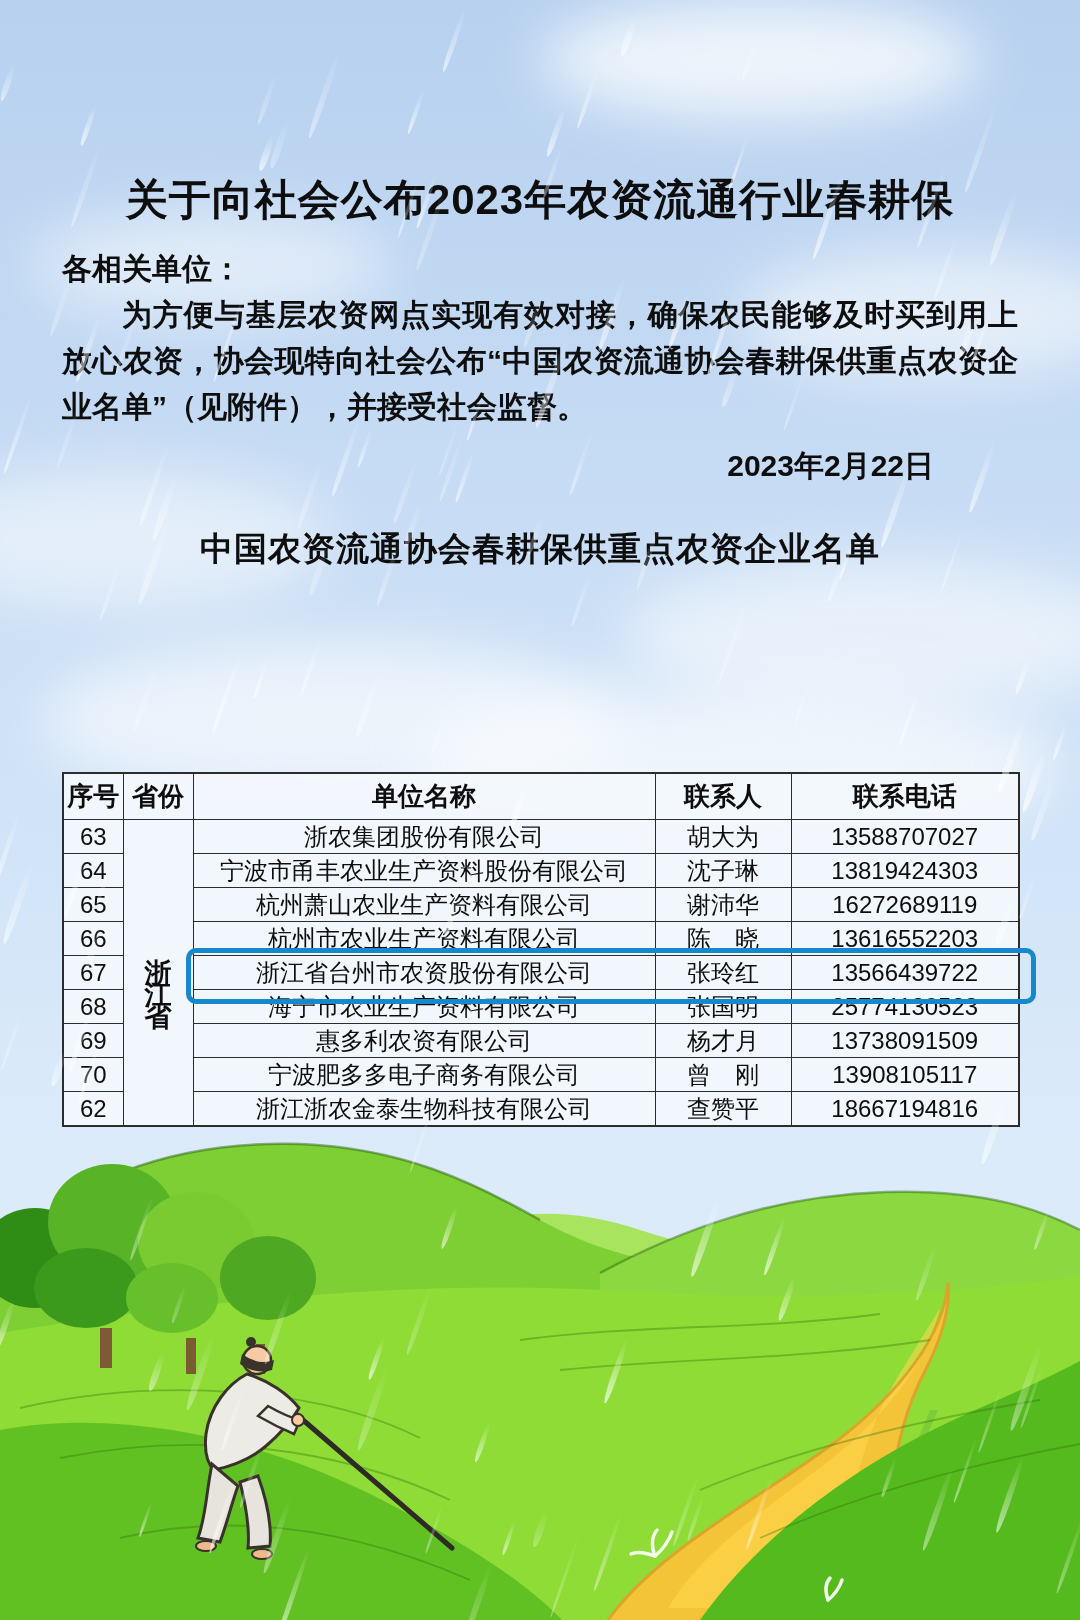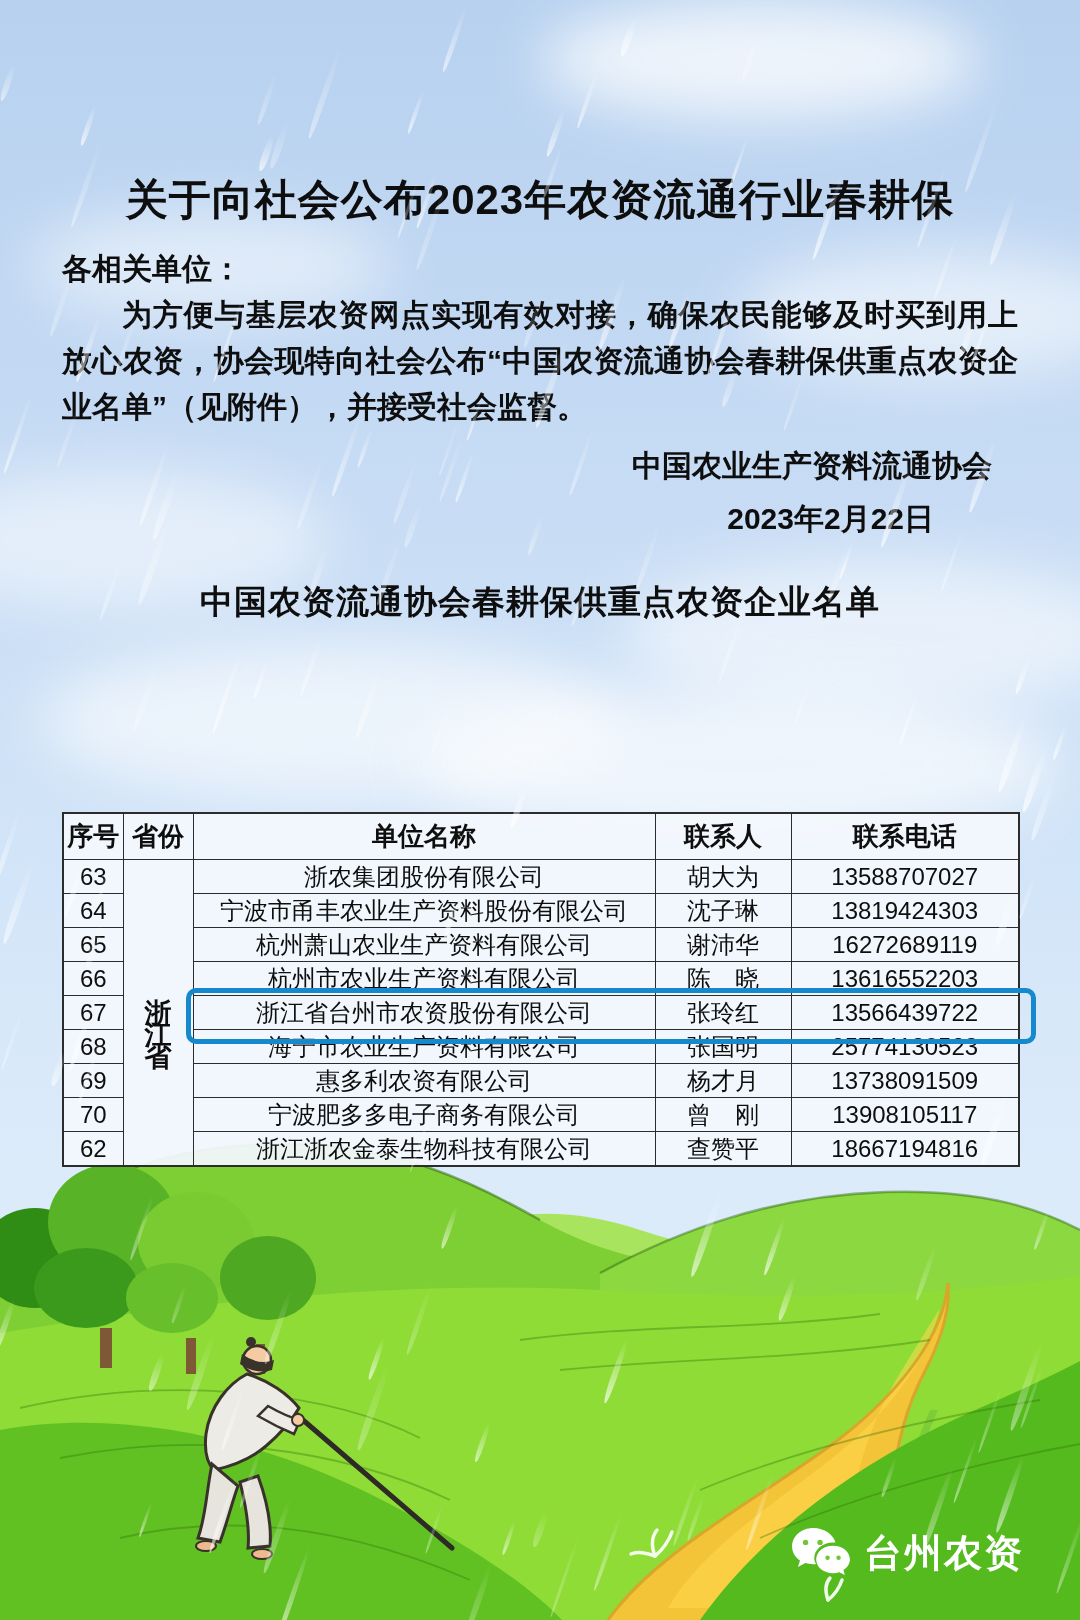--- a/index.html
+++ b/index.html
@@ -9,21 +9,21 @@
     font-family:"Liberation Sans","DejaVu Sans",sans-serif;color:#0e0e0e;
   }
   .cloud{position:absolute;border-radius:50%;filter:blur(28px);background:#fff;pointer-events:none;}
   .content{position:absolute;inset:0;z-index:3;}
   .title{margin-top:168px;text-align:center;font-size:42px;line-height:64px;font-weight:900;letter-spacing:1px;}
   .salutation{margin:14px 62px 0;font-size:30px;line-height:46px;font-weight:700;}
   .para{margin:0 62px;font-size:30px;line-height:46px;font-weight:700;text-align:justify;text-indent:2em;}
   .signature{margin-top:16px;padding-right:88px;text-align:right;font-size:30px;font-weight:700;}
   .sig-date{padding-right:58px;margin-top:12px;}
   .table-title{margin-top:40px;text-align:center;font-size:33px;font-weight:800;letter-spacing:1px;}
-  .table-wrap{position:absolute;left:62px;top:812px;width:884px;}
+  .table-wrap{position:absolute;left:62px;top:772px;width:884px;}
   table.companies{width:956px;border-collapse:collapse;border:2px solid #2c2c2c;table-layout:fixed;}
   .companies th,.companies td{
     border:1px solid #2c2c2c;text-align:center;vertical-align:middle;
     background:rgba(243,248,253,0.94);padding:0;
   }
   .companies thead th{height:45px;font-size:26px;font-weight:700;}
   .companies td{height:33px;font-size:24px;font-weight:500;}
   .province-txt{writing-mode:vertical-lr;text-orientation:upright;letter-spacing:22px;font-size:27px;font-weight:700;}
   .highlight-box{
     position:absolute;left:124px;top:176px;width:840px;height:46px;
@@ -123,21 +123,20 @@
     </g>
   </svg>
 
   <div class="content">
     <div class="title">
       <div>关于向社会公布2023年农资流通行业春耕保</div>
     </div>
     <div class="salutation">各相关单位：</div>
     <p class="para">为方便与基层农资网点实现有效对接，确保农民能够及时买到用上放心农资，协会现特向社会公布“中国农资流通协会春耕保供重点农资企业名单”（见附件），并接受社会监督。</p>
     <div class="signature">
-      <div class="sig-org">中国农业生产资料流通协会</div>
       <div class="sig-date">2023年2月22日</div>
     </div>
     <div class="table-title">中国农资流通协会春耕保供重点农资企业名单</div>
 
     <div class="table-wrap">
       <table class="companies">
         <colgroup>
           <col style="width:60px">
             <col style="width:70px">
             <col style="width:462px">
@@ -342,25 +341,14 @@
       <div class="drop" style="left: 737px; top: 133px; height: 60px; width: 3.2px; opacity: 0.73;"></div>
       <div class="drop" style="left: 965px; top: 314px; height: 44px; width: 6.3px; opacity: 0.52;"></div>
       <div class="drop" style="left: 944px; top: 230px; height: 72px; width: 3.8px; opacity: 0.43;"></div>
       <div class="drop" style="left: 4px; top: 806px; height: 88px; width: 4.5px; opacity: 0.63;"></div>
       <div class="drop" style="left: 935px; top: 1463px; height: 90px; width: 5.7px; opacity: 0.48;"></div>
       <div class="drop" style="left: 140px; top: 1192px; height: 70px; width: 3.7px; opacity: 0.44;"></div>
       <div class="drop" style="left: 749px; top: 28px; height: 54px; width: 4.6px; opacity: 0.34;"></div>
       <div class="drop" style="left: 793px; top: 367px; height: 66px; width: 3.1px; opacity: 0.38;"></div>
     </div>
 
-  <div class="brand">
-    <svg width="62" height="54" viewBox="0 0 64 56">
-      <path fill="#ffffff" d="M24,2 C11.3,2 2,10.6 2,21.2 c0,6 3.2,11.1 8.2,14.5 l-2.1,6.7 7.6,-4 c2.6,0.8 5.4,1.2 8.3,1.2 1,0 2,-0.1 3,-0.2 C25.6,37.6 25,35.4 25,33.4 c0,-9.2 8.7,-16.4 19.4,-16.4 0.9,0 1.8,0.1 2.7,0.2 C44.8,9 35.4,2 24,2 Z"></path>
-      <circle cx="16" cy="17" r="2.8" fill="#72c43a"></circle>
-      <circle cx="31" cy="17" r="2.8" fill="#72c43a"></circle>
-      <path fill="#ffffff" d="M44.5,20.5 c-10,0 -17.5,6.4 -17.5,14.2 0,7.8 7.5,14.2 17.5,14.2 2.3,0 4.5,-0.35 6.5,-1 l5.8,3 -1.6,-5.2 c4,-2.6 6.8,-6.6 6.8,-11 C62,26.9 54.5,20.5 44.5,20.5 Z"></path>
-      <circle cx="38.8" cy="33" r="2.3" fill="#72c43a"></circle>
-      <circle cx="50.2" cy="33" r="2.3" fill="#72c43a"></circle>
-    </svg>
-    <span>台州农资</span>
-  </div>
 
 </div>
 
 </body></html>

